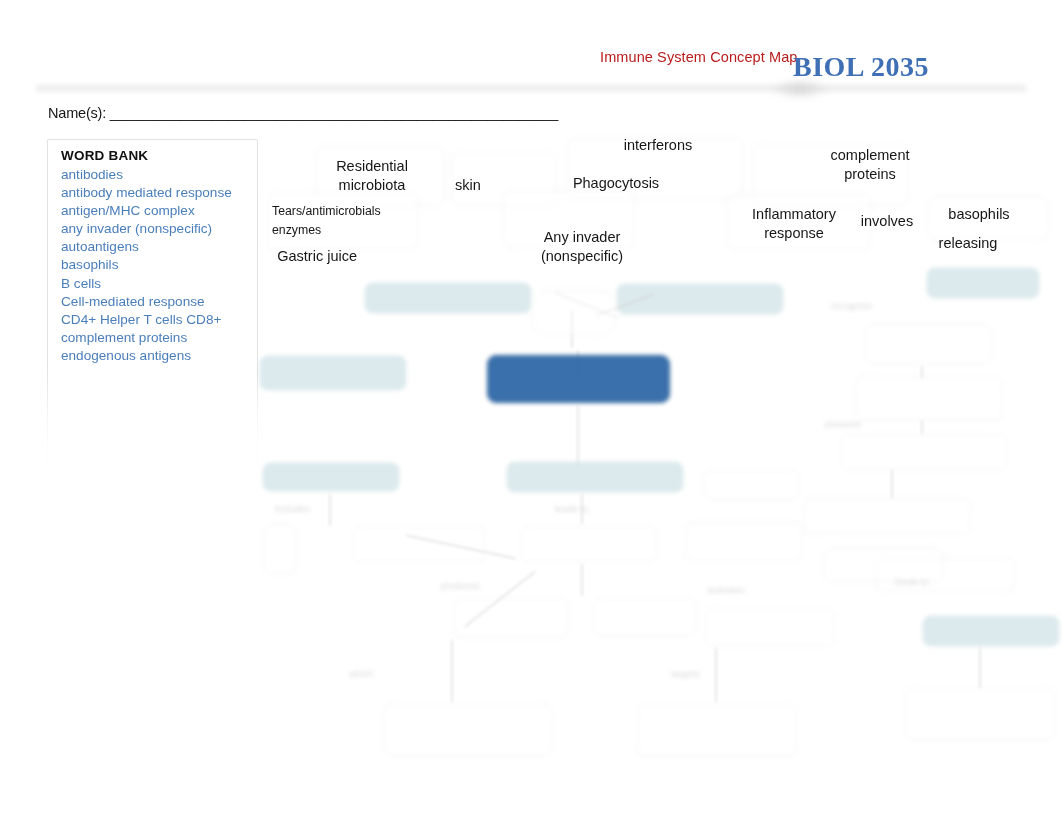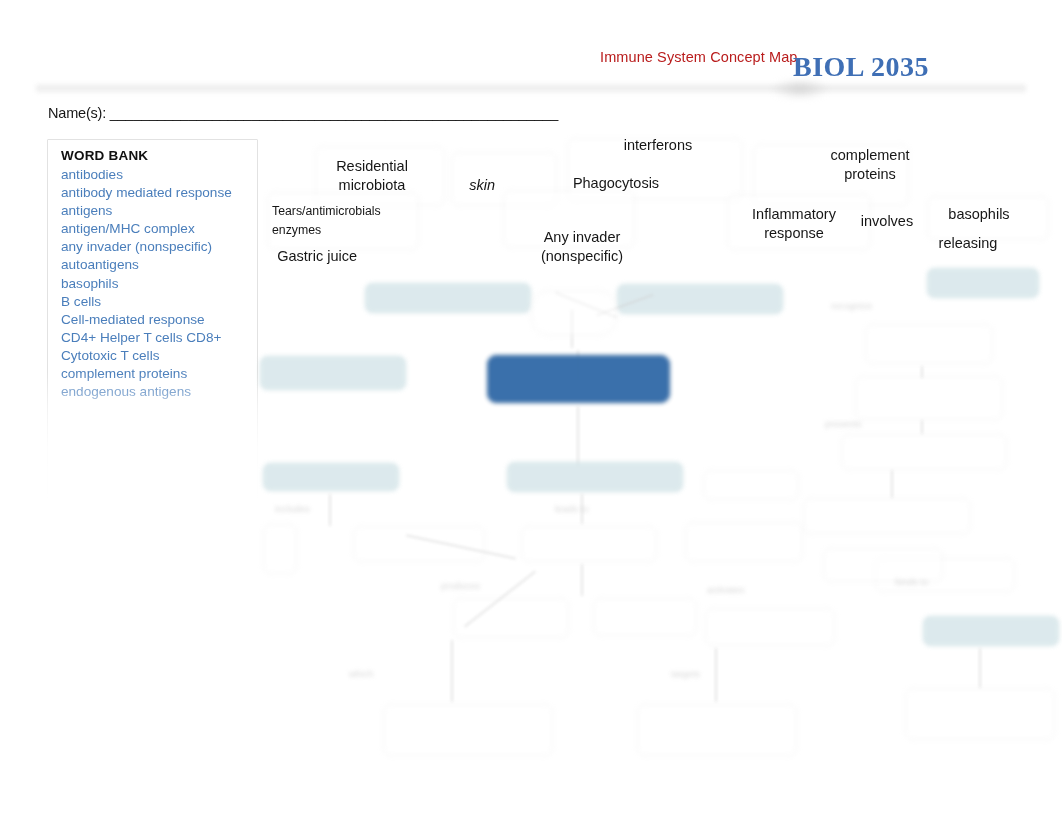--- a/index.html
+++ b/index.html
@@ -158,29 +158,27 @@
   <div id="header-rule-smudge"></div>
 </div>
 
 <div id="name-line">Name(s): _________________________________________________________</div>
 
 <div id="word-bank-box"></div>
 <div id="word-bank-title">WORD BANK</div>
 <ul id="word-bank-list">
     <li>antibodies</li>
     <li>antibody mediated response</li>
-    <li>antigens</li>
     <li>antigen/MHC complex</li>
     <li>any invader (nonspecific)</li>
     <li>autoantigens</li>
     <li>basophils</li>
     <li>B cells</li>
     <li>Cell-mediated response</li>
     <li>CD4+ Helper T cells CD8+</li>
-    <li>Cytotoxic T cells</li>
     <li>complement proteins</li>
     <li>endogenous antigens</li>
   </ul>
 <div id="word-bank-fade"></div>
 
 <div id="concept-map">
 
   <div class="node plain" style="left:60px;  top:18px;  width:130px; height:60px;"></div>
   <div class="node plain" style="left:196px; top:24px;  width:106px; height:54px;"></div>
   <div class="node plain" style="left:312px; top:10px;  width:176px; height:62px;"></div>
@@ -247,21 +245,21 @@
   <div class="connector" style="left:666px; top:238px; width:2px; height:12px;"></div>
   <div class="connector" style="left:666px; top:292px; width:2px; height:14px;"></div>
   <div class="connector" style="left:636px; top:342px; width:2px; height:28px;"></div>
   <div class="connector" style="left:150px; top:418px; width:112px; height:2px; transform:rotate(12deg);"></div>
   <div class="connector" style="left:200px; top:470px; width:90px;  height:2px; transform:rotate(-38deg);"></div>
 </div>
 
 <div id="map-labels">
     <div class="label" style="left: 326px; top: 157px; width: 92px; text-align: center;">Residential
 microbiota</div>
-    <div class="label" style="left: 455px; top: 176px; width: 40px; text-align: right; font-style: italic;">skin</div>
+    <div class="label" style="left: 455px; top: 176px; width: 40px; text-align: left;">skin</div>
     <div class="label small" style="left: 272px; top: 202px; width: 160px; text-align: left;">Tears/antimicrobials
 enzymes</div>
     <div class="label" style="left: 273px; top: 247px; width: 84px; text-align: right;">Gastric juice</div>
     <div class="label" style="left: 619px; top: 136px; width: 78px; text-align: center;">interferons</div>
     <div class="label" style="left: 570px; top: 174px; width: 92px; text-align: center;">Phagocytosis</div>
     <div class="label" style="left: 537px; top: 228px; width: 90px; text-align: center;">Any invader
 (nonspecific)</div>
     <div class="label" style="left: 778px; top: 146px; width: 92px; text-align: center; margin-left: 46px;">complement
 proteins</div>
     <div class="label" style="left: 746px; top: 205px; width: 96px; text-align: center;">Inflammatory

